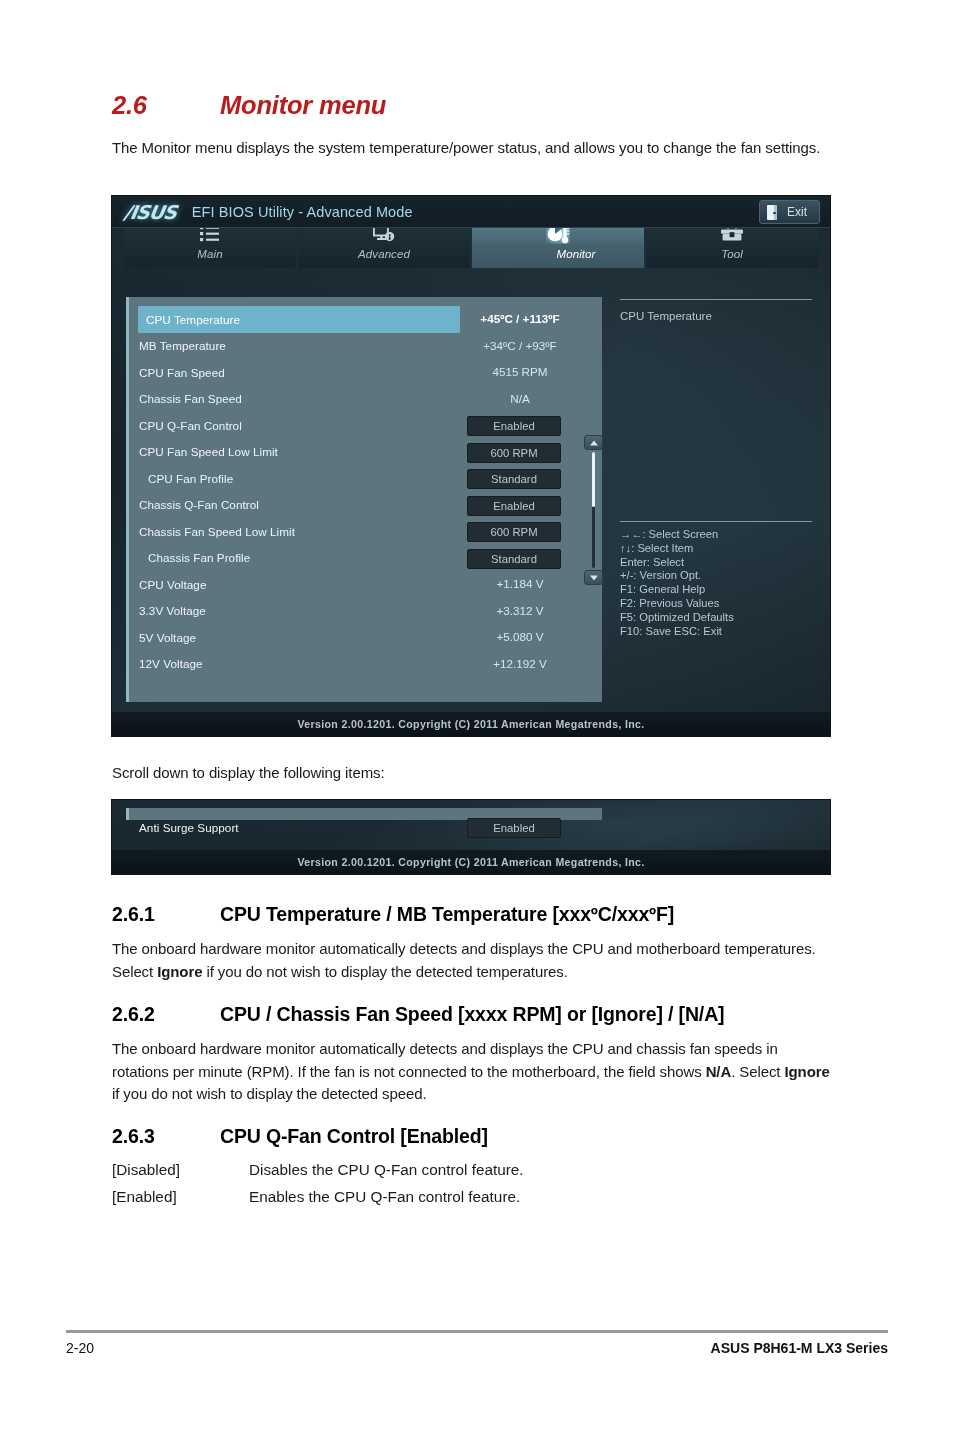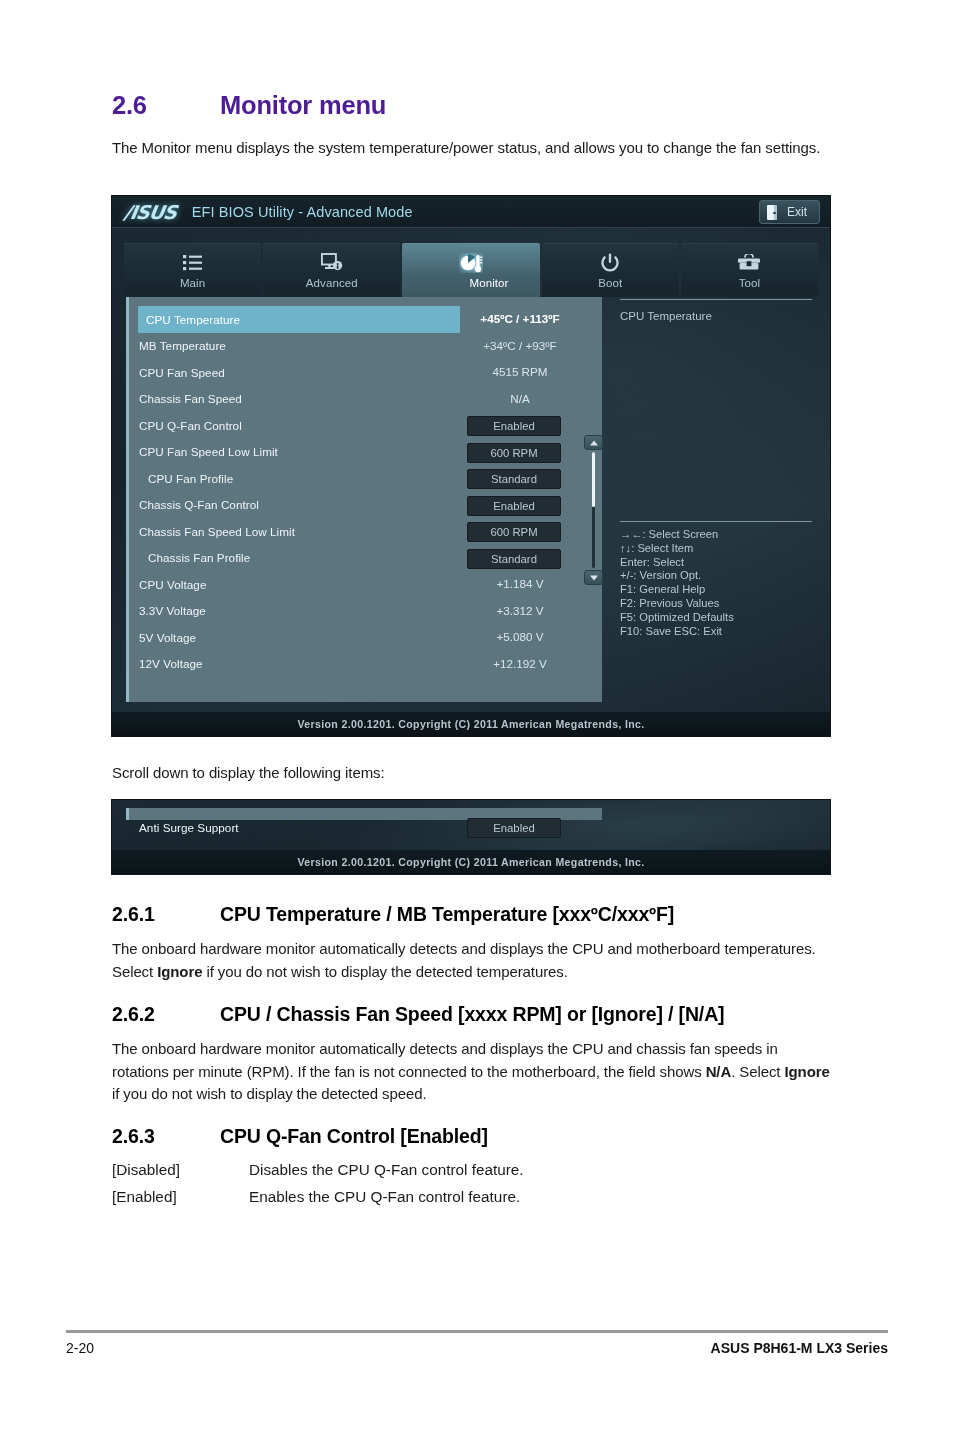--- a/index.html
+++ b/index.html
@@ -20,22 +20,23 @@
   .page {
     position: absolute;
     left: 0; top: 0;
     width: 954px; height: 1438px;
   }
   .h2 {
     position: absolute;
     font-size: 25.5px;
     font-weight: bold;
     letter-spacing: -0.2px;
-    color: #4c1d95;
+    color: #b91c1c;
     white-space: nowrap;
+    font-style: italic;
   }
   .h2 .num { display: inline-block; width: 108px; }
   .h3 {
     position: absolute;
     font-size: 19.5px;
     font-weight: bold;
     color: #000;
     white-space: nowrap;
     letter-spacing: -0.15px;
   }
@@ -152,27 +153,28 @@
   }
   .exit-ico .knob {
     position: absolute; left: 6.5px; top: 7px;
     width: 2.5px; height: 2.5px;
     background: #2a3b44; border-radius: 50%;
   }
 
   
   .tabbar {
     position: absolute;
-    left: 0; top: 45px; right: 0;
+    left: 0; top: 16px; right: 0;
     height: 56px;
     display: flex;
     z-index: 3;
     padding: 2px 12px 0 12px;
     box-sizing: border-box;
     gap: 2px;
+    font-style: italic;
   }
   .tab {
     flex: 1;
     position: relative;
     background: linear-gradient(180deg, #22343d 0%, #16242c 100%);
     border-radius: 2px 2px 0 0;
     display: flex;
     flex-direction: column;
     align-items: center;
     justify-content: center;
@@ -430,29 +432,20 @@
               <circle cx="19" cy="16" r="3.2"></circle>
               <rect x="21" y="3.6" width="2.4" height="1.2"></rect>
               <rect x="21" y="6.4" width="2.4" height="1.2"></rect>
               <rect x="21" y="9.2" width="2.4" height="1.2"></rect>
             </g>
           </svg>
         </span>
         <span class="tab-label">Monitor</span>
       </div>
 
-      <div class="tab">
-        <span class="tab-ico">
-          <svg width="20" height="20" viewBox="0 0 20 20">
-            <path d="M4.6,4.4 a7.6,7.6 0 1 0 10.8,0" fill="none" stroke="#c3d6de" stroke-width="2.3" stroke-linecap="round"></path>
-            <rect x="8.8" y="0.5" width="2.4" height="9.5" rx="1.2" fill="#c3d6de"></rect>
-          </svg>
-        </span>
-        <span class="tab-label">Boot</span>
-      </div>
 
       <div class="tab">
         <span class="tab-ico">
           <svg width="24" height="18" viewBox="0 0 24 18">
             <path d="M8,3.4 a4,4 0 0 1 8,0" fill="none" stroke="#c3d6de" stroke-width="1.8"></path>
             <rect x="1" y="4.6" width="22" height="4.2" rx="1" fill="#c3d6de"></rect>
             <rect x="2.6" y="9" width="18.8" height="6.6" rx="1" fill="#c3d6de"></rect>
             <rect x="9.6" y="7.2" width="4.8" height="5" fill="#1a2a32"></rect>
           </svg>
         </span>

